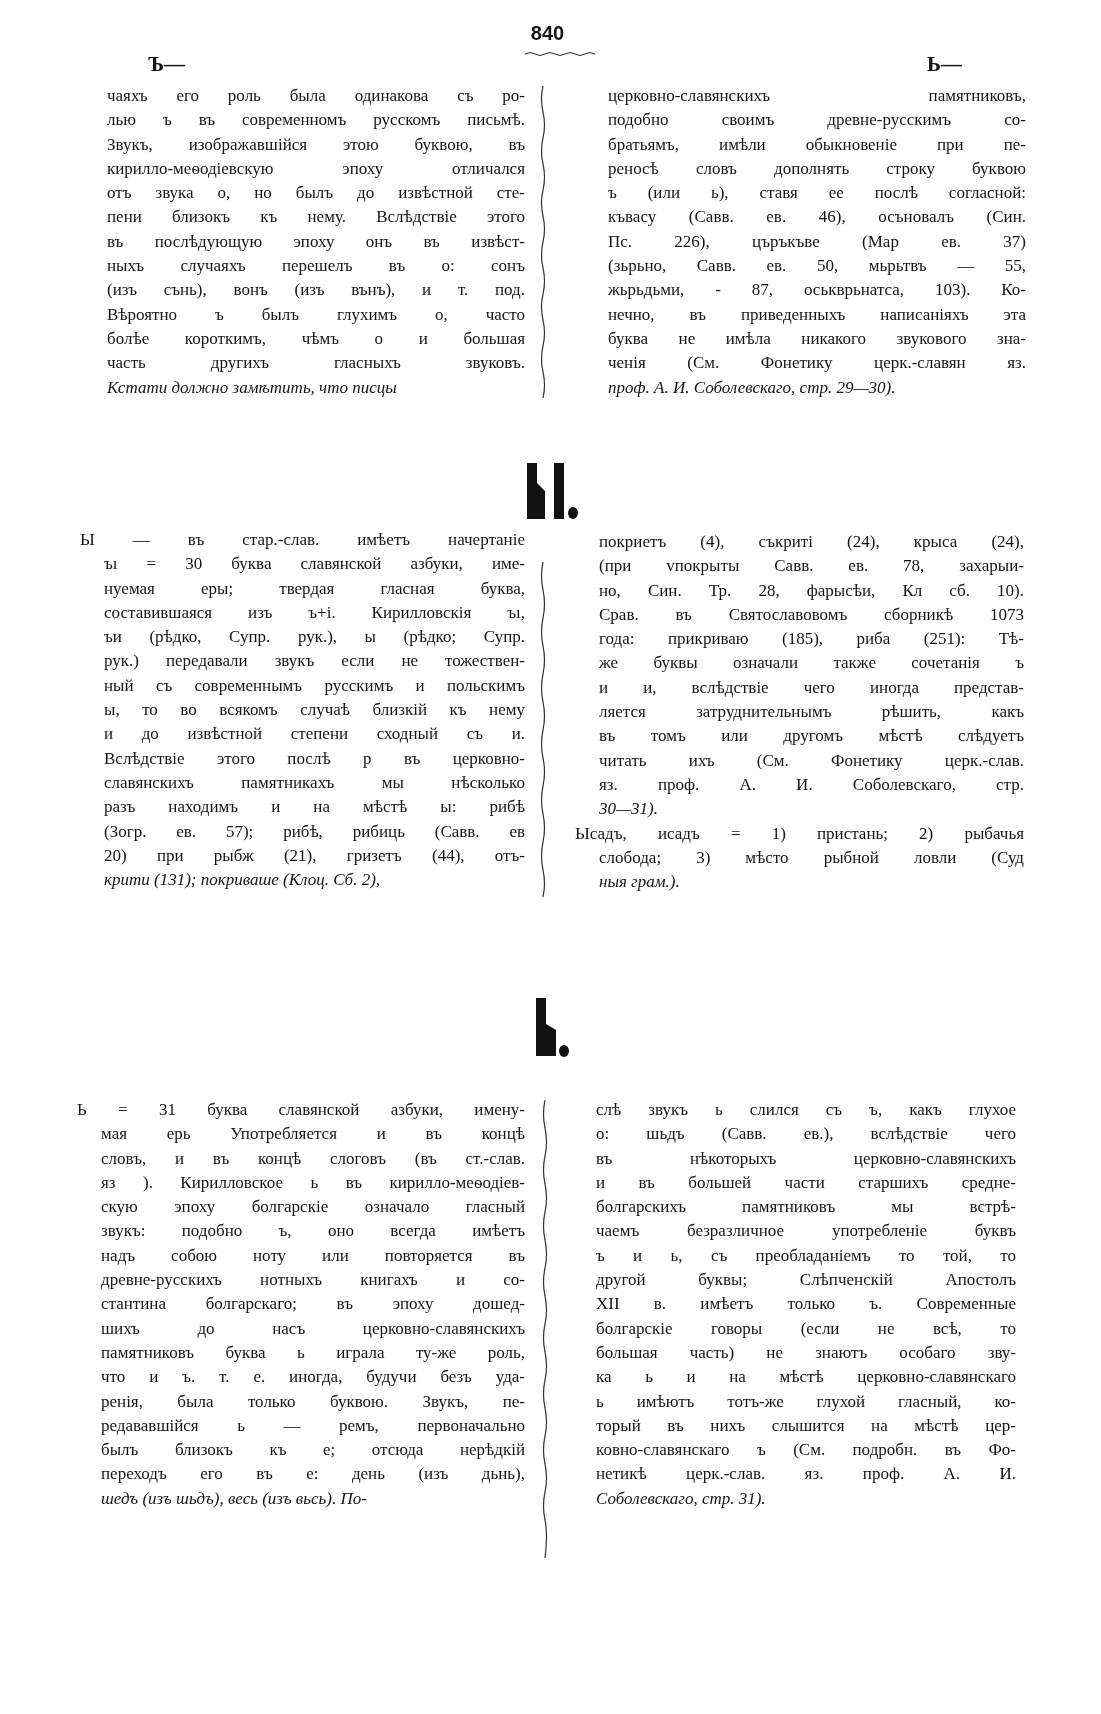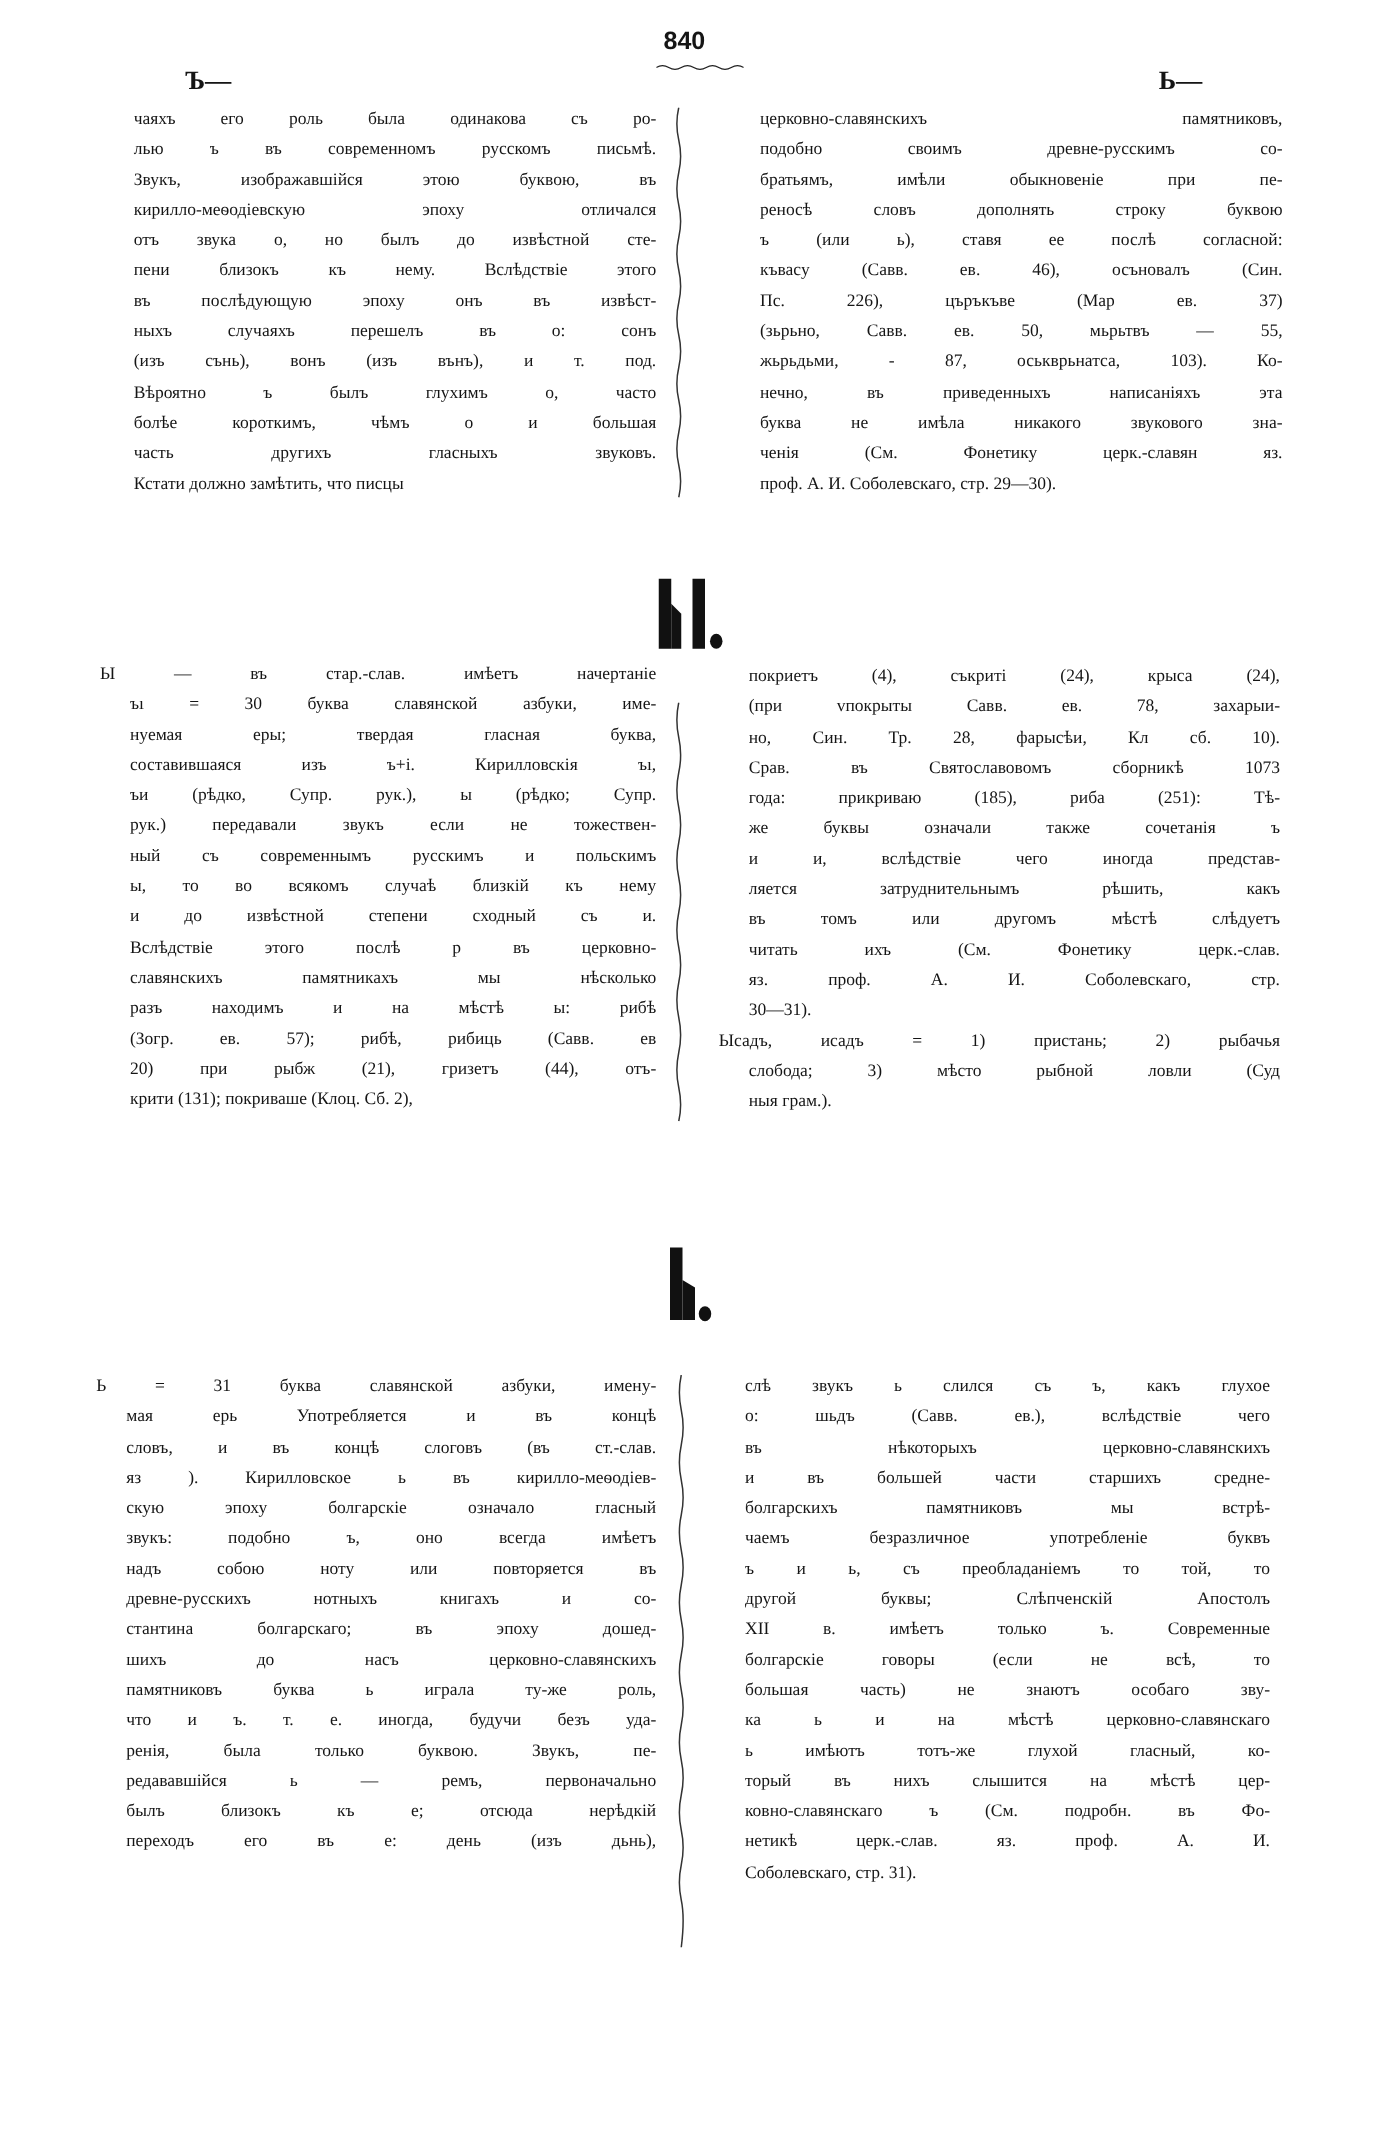--- a/index.html
+++ b/index.html
@@ -19,26 +19,26 @@
   .running-head {
     position: absolute; top: 52px; font-size: 21px; font-weight: bold;
     font-family: "Liberation Serif", serif;
   }
   .rh-left { left: 148px; }
   .rh-right { left: 927px; }
 
   .col {
     position: absolute; width: 418px;
     font-family: "Liberation Serif", serif;
-    font-size: 14px; line-height: 24.3px;
+    font-size: 17px; line-height: 24.3px;
     text-align: justify;
   }
   .col p { margin: 0; }
   .col .line { display: block; text-align: justify; text-align-last: justify; white-space: nowrap; }
-  .col .line.last { text-align-last: left; }
+  .col .line.last { text-align-last: left; font-style: italic; }
   .col .line.indent { padding-left: 24px; }
 
   .divider {
     position: absolute; width: 8px;
   }
 
   .big-letter {
     position: absolute; width: 1101px; left: 0; text-align: center;
   }
   .big-letter svg { display: block; margin: 0 auto; }
@@ -163,20 +163,21 @@
       <span class="line indent">надъ собою ноту или повторяется въ</span>
       <span class="line indent">древне-русскихъ нотныхъ книгахъ и со-</span>
       <span class="line indent">стантина болгарскаго; въ эпоху дошед-</span>
       <span class="line indent">шихъ до насъ церковно-славянскихъ</span>
       <span class="line indent">памятниковъ буква ь играла ту-же роль,</span>
       <span class="line indent">что и ъ. т. е. иногда, будучи безъ уда-</span>
       <span class="line indent">ренiя, была только буквою. Звукъ, пе-</span>
       <span class="line indent">редававшiйся ь — ремъ, первоначально</span>
       <span class="line indent">былъ близокъ къ е; отсюда нерѣдкiй</span>
       <span class="line indent">переходъ его въ е: день (изъ дьнь),</span>
+      <span class="line last indent">шедъ (изъ шьдъ), весь (изъ вьсь). По-</span>
     </p>
 </div>
 <svg class="divider" style="left:541px; top:1100px; height:458px;" viewBox="0 0 8 458" preserveAspectRatio="none">
   <path d="M4 0 Q 1 14 4 28 T 4 56 T 4 84 T 4 112 T 4 140 T 4 168 T 4 196 T 4 224 T 4 252 T 4 280 T 4 308 T 4 336 T 4 364 T 4 392 T 4 420 T 4 458" fill="none" stroke="#333" stroke-width="1.2"></path>
 </svg>
 <div class="col" style="left:596px; top:1098px; width:420px;">
   <p>
       <span class="line">слѣ звукъ ь слился съ ъ, какъ глухое</span>
       <span class="line">о: шьдъ (Савв. ев.), вслѣдствiе чего</span>
       <span class="line">въ нѣкоторыхъ церковно-славянскихъ</span>

